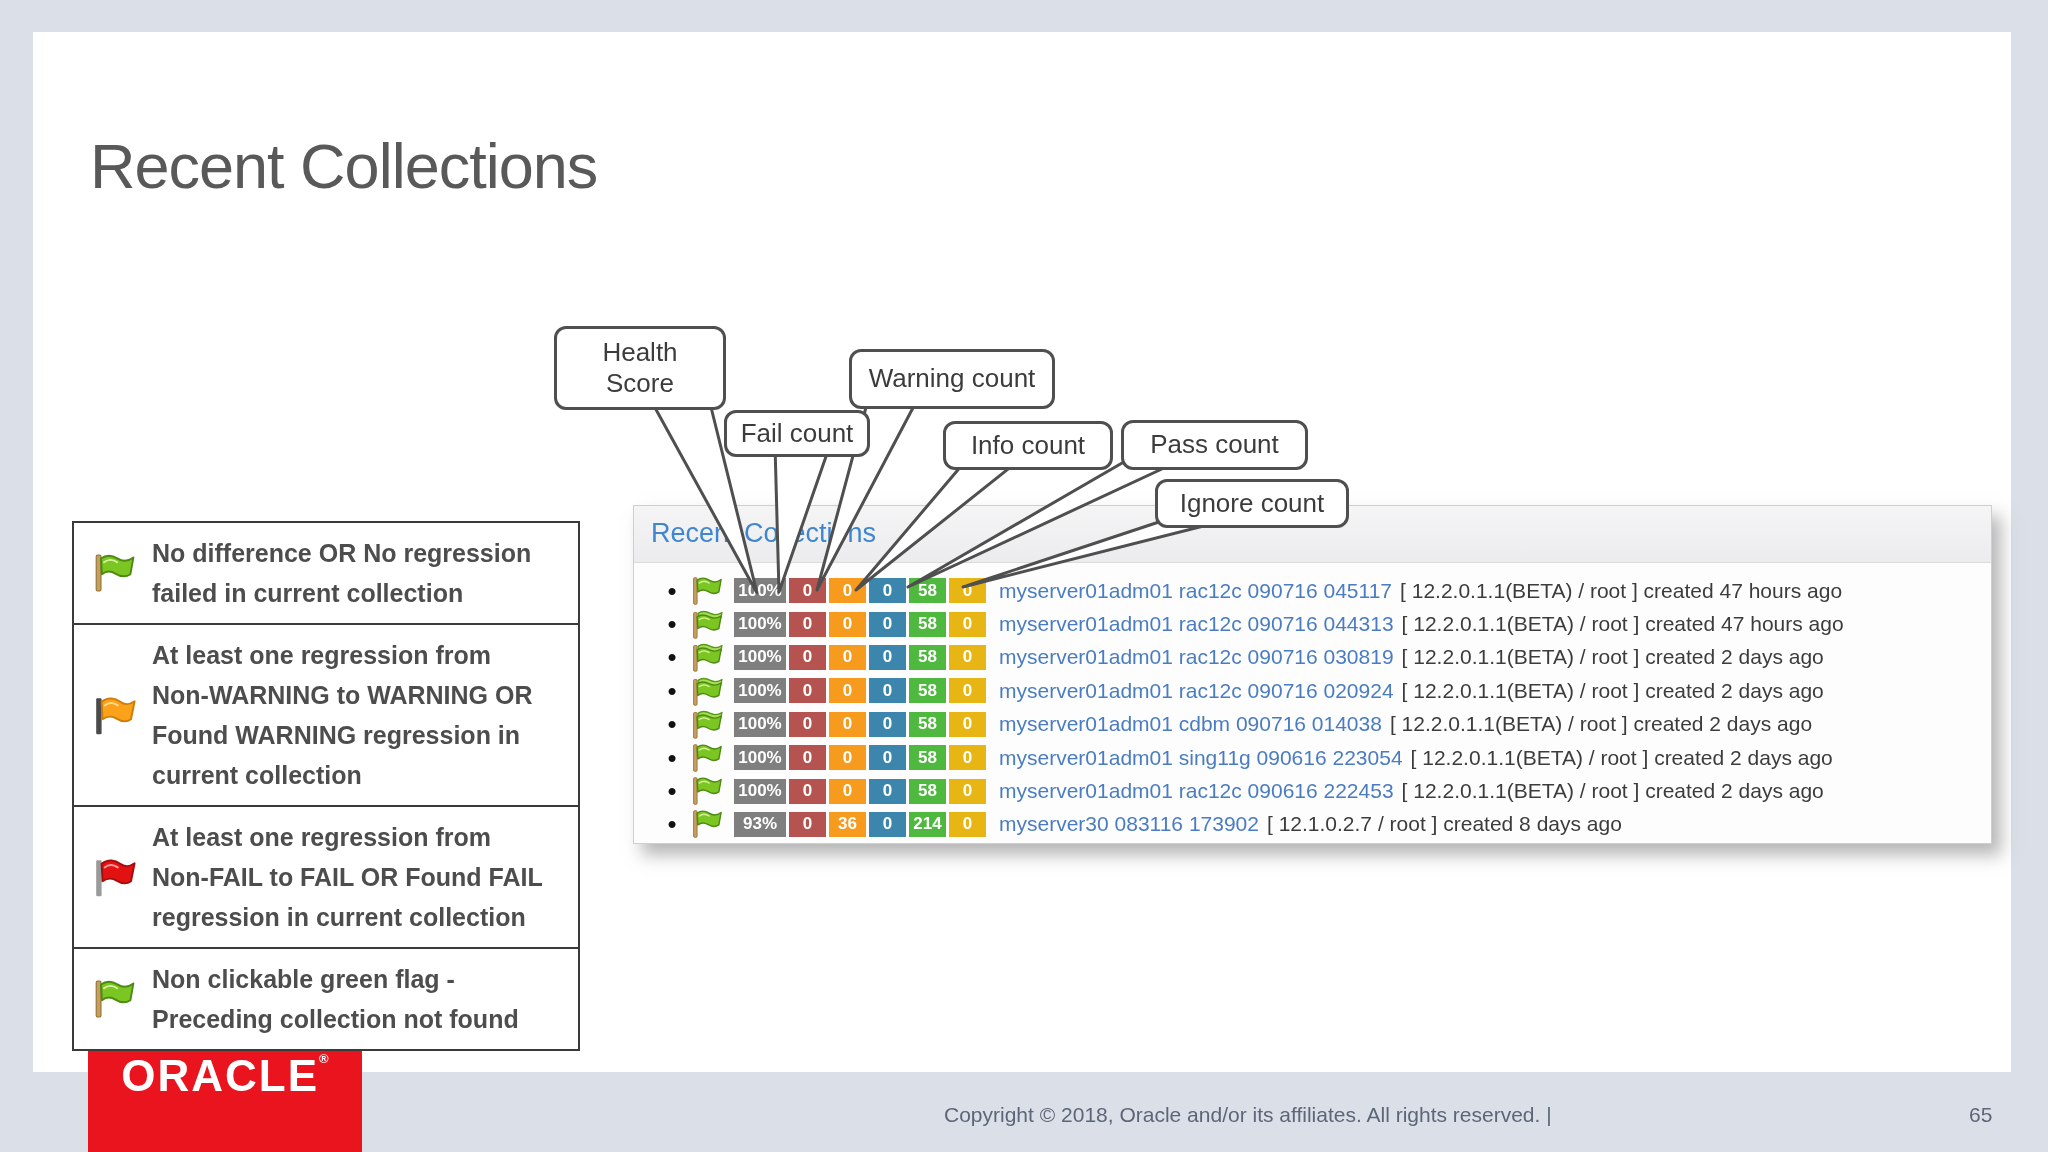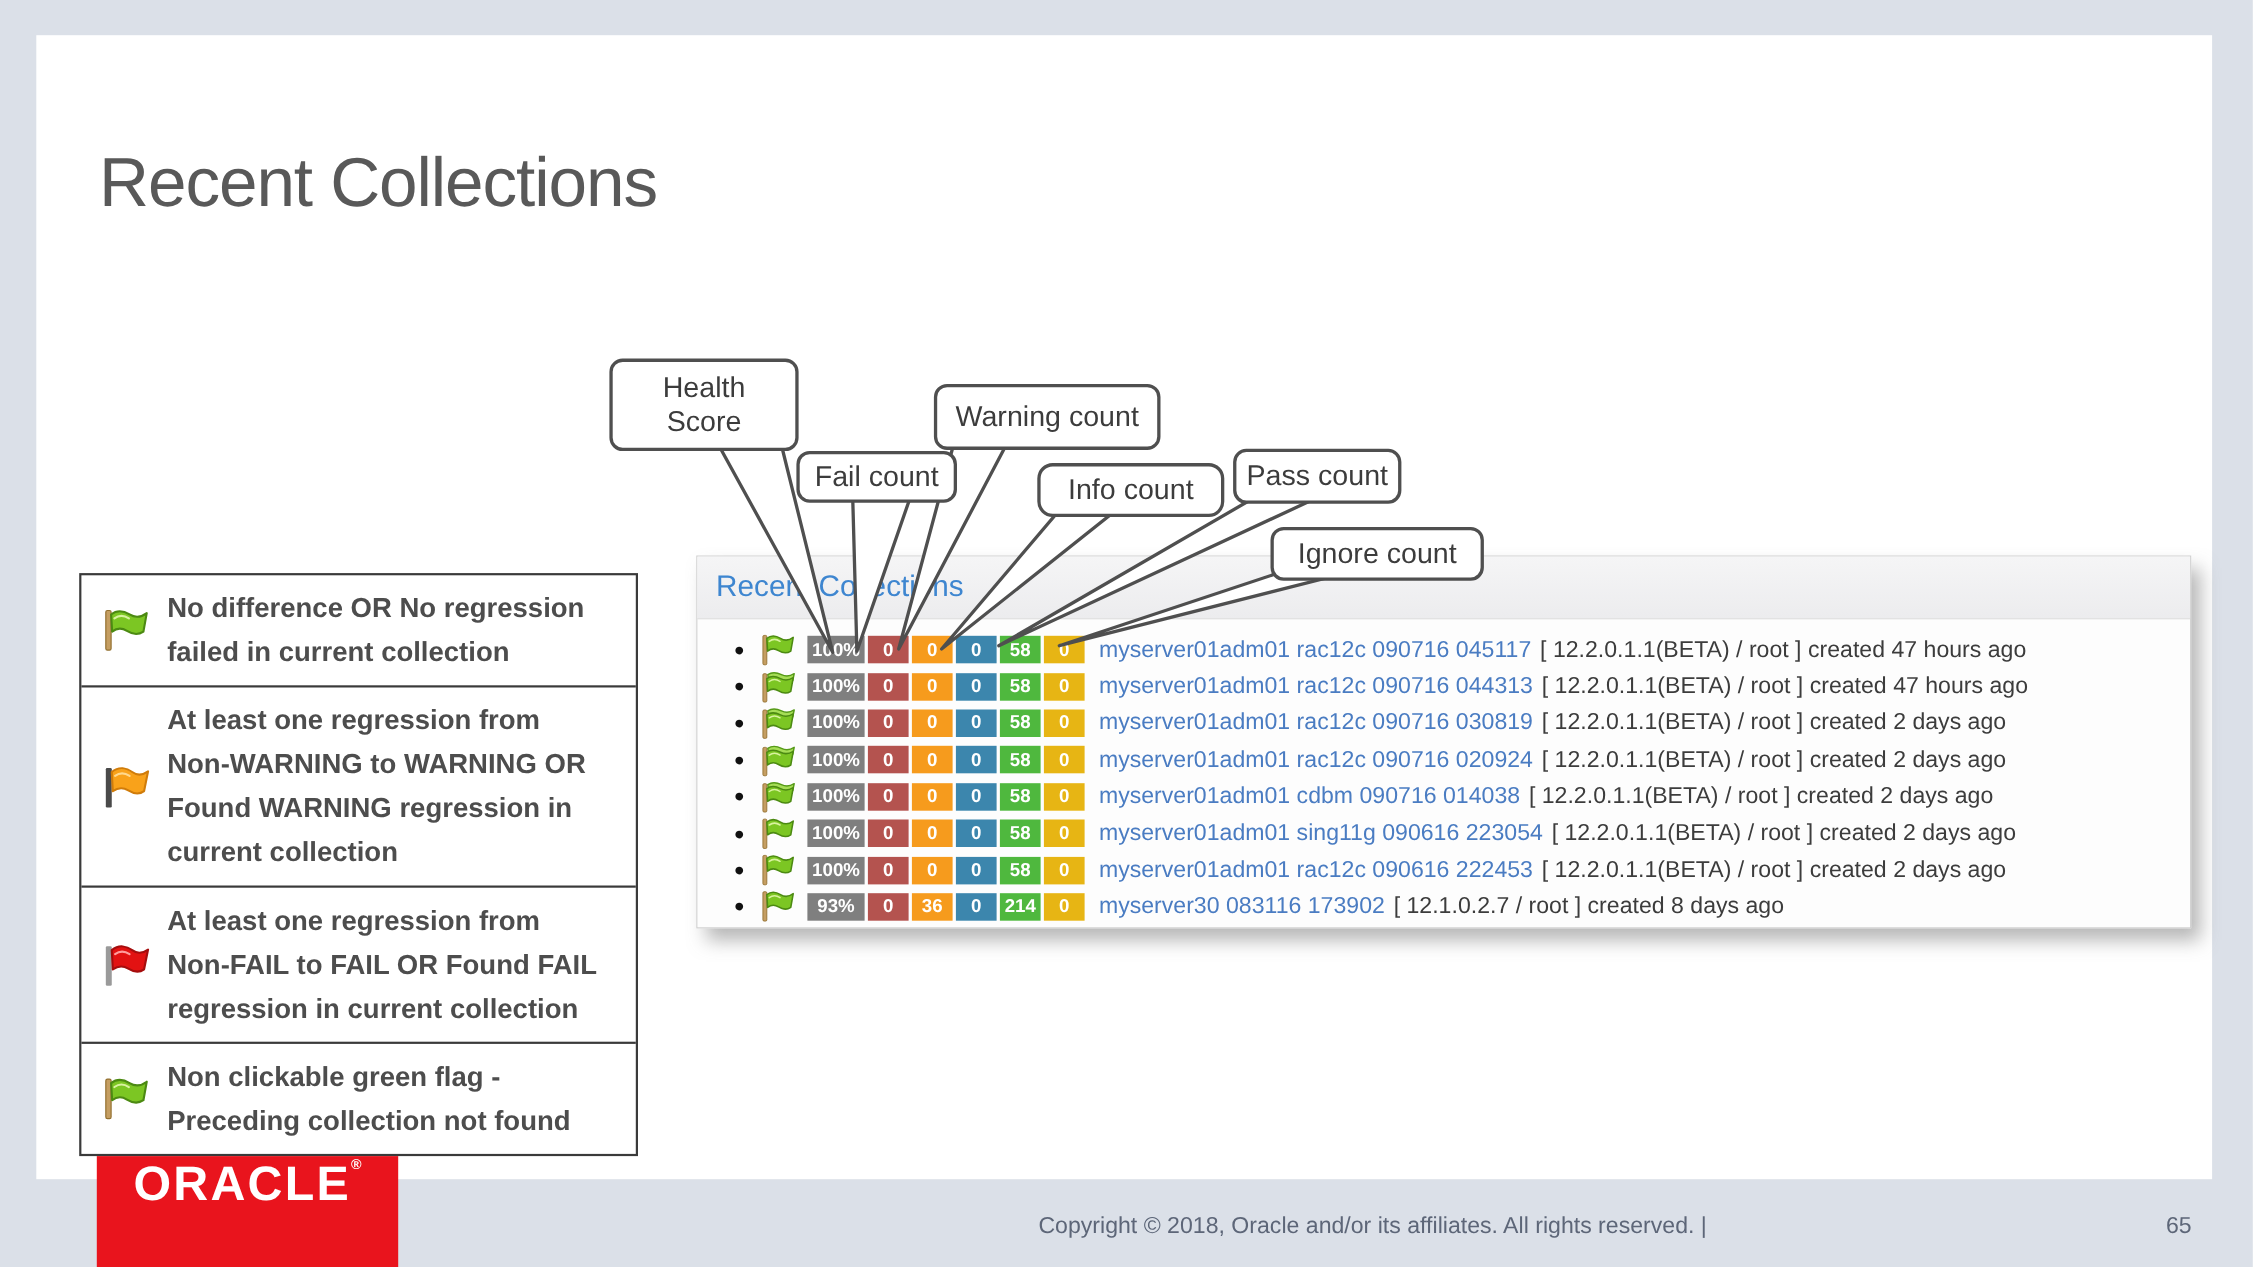--- a/index.html
+++ b/index.html
@@ -66,22 +66,22 @@
   
   .tails{position:absolute;left:0;top:0;z-index:40;pointer-events:none;}
   .callout{
     position:absolute;z-index:50;background:#fff;border:3px solid #4f4f4f;border-radius:12px;
     display:flex;align-items:center;justify-content:center;text-align:center;
     font-size:26px;color:#3c3c3c;line-height:1.2;white-space:pre-line;box-sizing:border-box;
   }
   .co-health{left:554px;top:326px;width:172px;height:84px;}
   .co-fail{left:724px;top:410px;width:146px;height:47px;}
   .co-warning{left:849px;top:349px;width:206px;height:60px;}
-  .co-info{left:943px;top:421px;width:170px;height:49px;border-radius:14px;}
-  .co-pass{left:1121px;top:408px;width:153px;height:50px;}
+  .co-info{left:943px;top:421px;width:170px;height:49px;}
+  .co-pass{left:1121px;top:420px;width:187px;height:50px;}
   .co-ignore{left:1155px;top:479px;width:194px;height:49px;}
 
   
   .oracle-logo{
     position:absolute;left:88px;top:1051px;width:274px;height:101px;background:#e9141d;
     display:flex;align-items:flex-start;justify-content:center;z-index:20;
   }
   .oracle-logo .wordmark{
     color:#fff;font-size:44px;font-weight:bold;letter-spacing:2px;
   }

